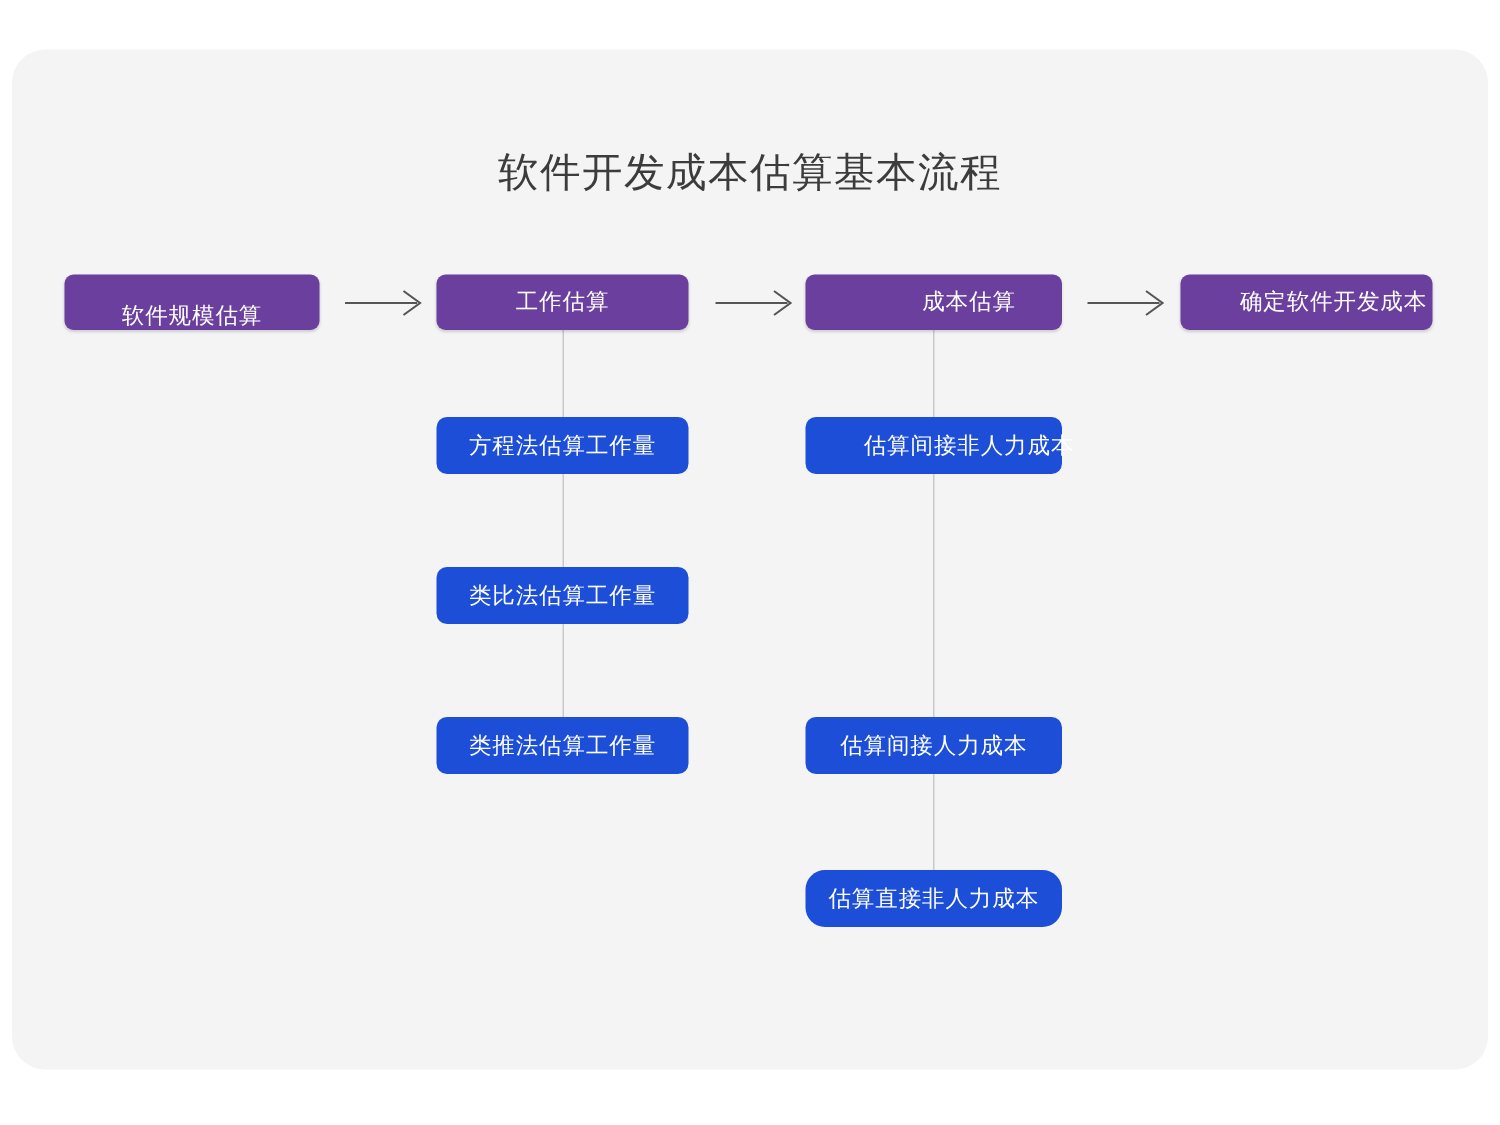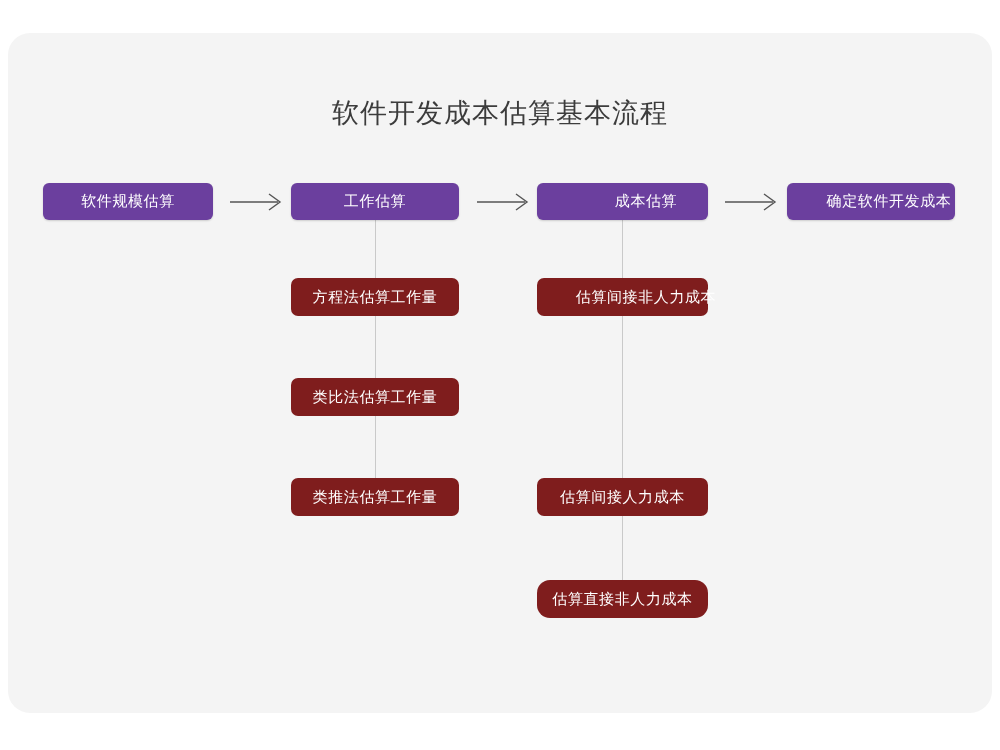--- a/index.html
+++ b/index.html
@@ -12,21 +12,20 @@
     height: 750px;
     font-family: "Liberation Sans", "DejaVu Sans", sans-serif;
     overflow: hidden;
   }
 
   #stage {
     position: relative;
     width: 1000px;
     height: 750px;
     background: #ffffff;
-    font-family: Liberation Mono, monospace;
   }
 
   
   #card {
     position: absolute;
     left: 8px;
     top: 33px;
     width: 984px;
     height: 680px;
     background: #f4f4f4;
@@ -75,41 +74,41 @@
   .node.primary {
     background: #6b3f9e;
     color: #ffffff;
     height: 37px;
     font-size: 15px;
     letter-spacing: 0.6px;
     box-shadow: 0 1px 2px rgba(0,0,0,0.16);
   }
 
   .node.secondary {
-    background: #7f1d1d;
+    background: #1d4ed8;
     color: #ffffff;
     height: 38px;
     font-size: 15px;
     letter-spacing: 0.6px;
     border-radius: 7px;
   }
 </style>
 </head>
 <body>
 
 <div id="stage">
 
   <div id="card"></div>
 
   <div id="chart-title">软件开发成本估算基本流程</div>
 
   <div class="vline" style="left:375px; top:219px; height:297px;"></div>
   <div class="vline" style="left:622px; top:219px; height:399px;"></div>
 
-  <div class="node primary" style="left:43px; top:183px; width:170px;">
+  <div class="node primary" style="left:43px; top:183px; width:170px;align-items:flex-end;">
     <span>软件规模估算</span>
   </div>
 
   <div class="node primary" style="left:291px; top:183px; width:168px;">
     <span>工作估算</span>
   </div>
 
   <div class="node primary" style="left:537px; top:183px; width:171px;padding-left:47px;">
     <span>成本估算</span>
   </div>

